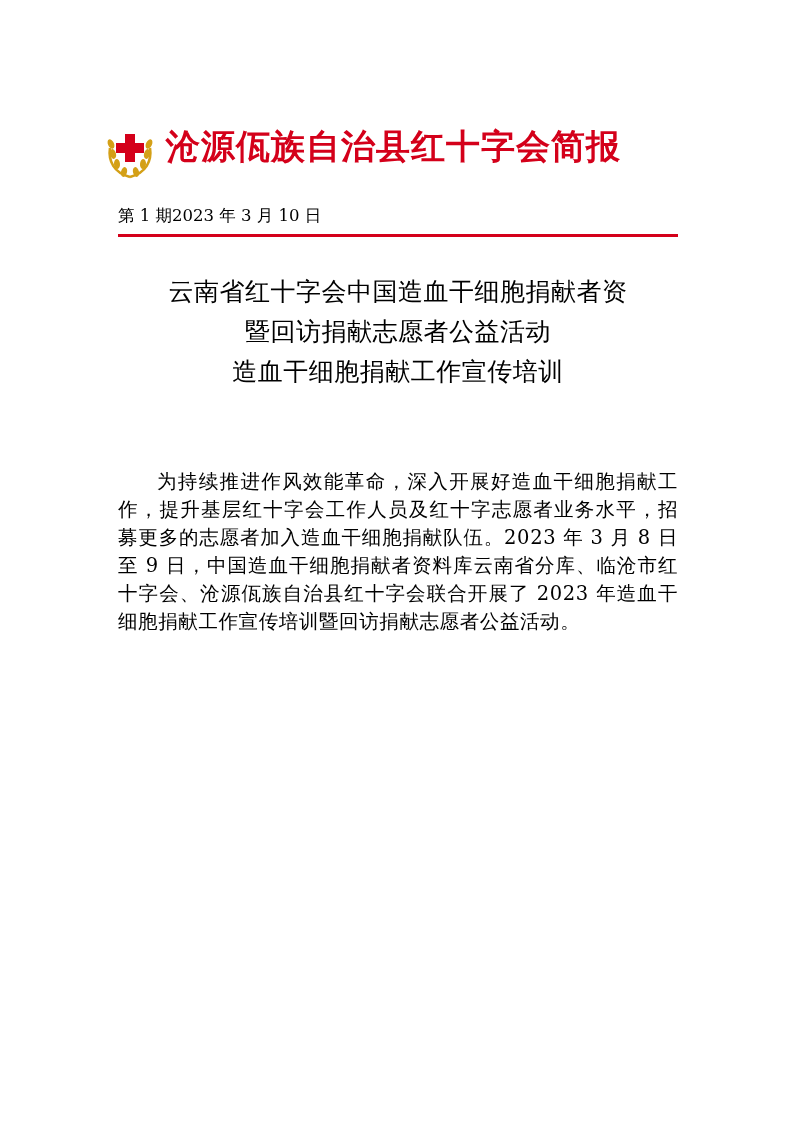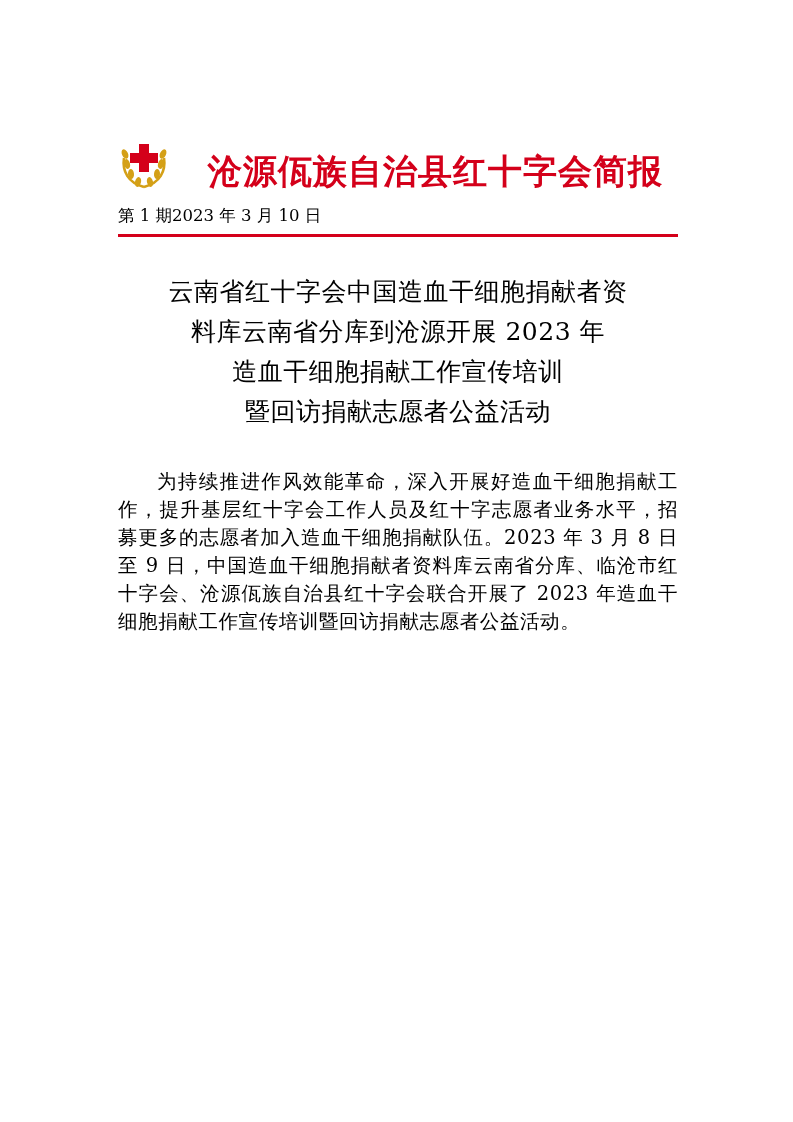--- a/index.html
+++ b/index.html
@@ -18,28 +18,27 @@
   .page {
     position: absolute;
     left: 0; top: 0;
     width: 793px;
     height: 1122px;
     box-sizing: border-box;
   }
   
   .masthead {
     position: absolute;
-    left: 118px;
+    left: 104px;
     top: 128px;
     width: 560px;
     height: 62px;
     display: flex;
-    align-items: flex-end;
+    align-items: flex-start;
     justify-content: flex-start;
-    gap: 28px;
   }
   .emblem {
     width: 52px;
     height: 52px;
     position: relative;
     flex: 0 0 auto;
     margin-right: 10px;
   }
   .masthead-title {
     font-family: "DejaVu Serif", "Liberation Serif", serif;
@@ -138,22 +137,21 @@
   </div>
 
   <div class="issue-row">
     <span class="issue-no">第 1 期</span>
     <span class="issue-date">2023 年 3 月 10 日</span>
   </div>
   <div class="red-rule"></div>
 
   <div class="headline">
     <span class="hl-line">云南省红十字会中国造血干细胞捐献者资</span>
-    <span class="hl-line">料库云南省分库到沧源开展 2023 年</span>
+    <span class="hl-line">暨回访捐献志愿者公益活动</span>
     <span class="hl-line">造血干细胞捐献工作宣传培训</span>
-    <span class="hl-line">暨回访捐献志愿者公益活动</span>
   </div>
 
   <div class="body-text">
     <p>为持续推进作风效能革命，深入开展好造血干细胞捐献工作，提升基层红十字会工作人员及红十字志愿者业务水平，招募更多的志愿者加入造血干细胞捐献队伍。2023 年 3 月 8 日至 9 日，中国造血干细胞捐献者资料库云南省分库、临沧市红十字会、沧源佤族自治县红十字会联合开展了 2023 年造血干细胞捐献工作宣传培训暨回访捐献志愿者公益活动。</p>
   </div>
 
 </div>
 
 </body></html>

